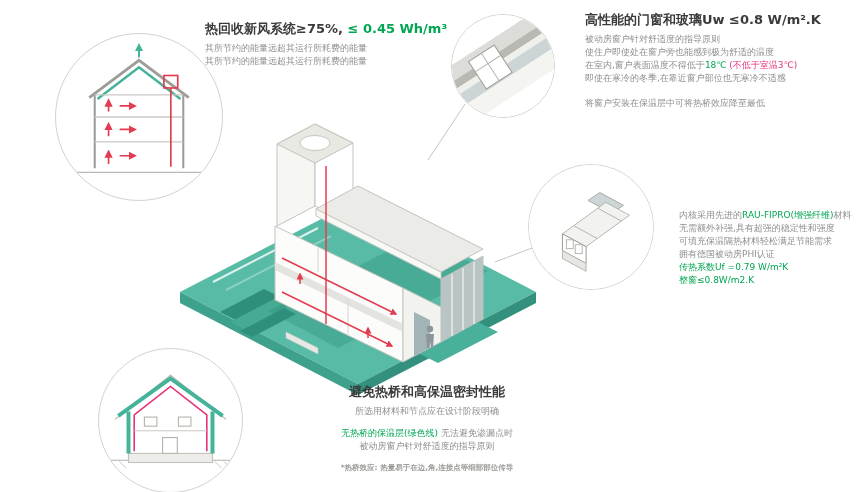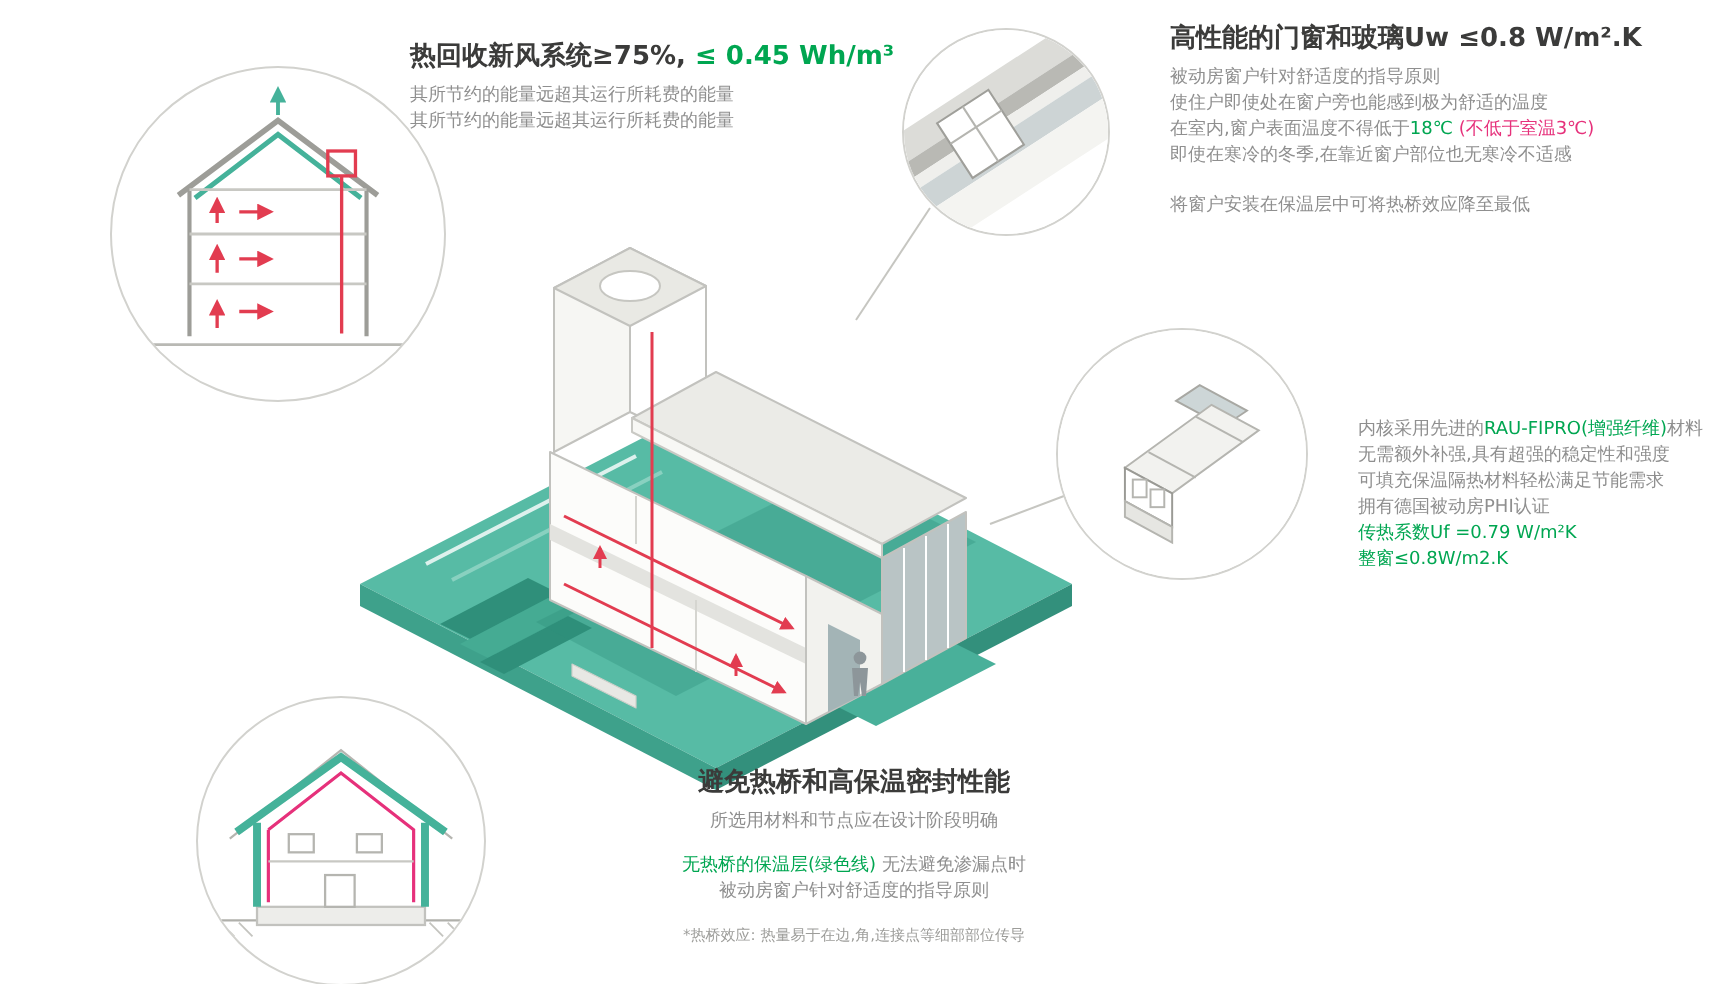--- a/index.html
+++ b/index.html
@@ -23,21 +23,21 @@
   .t2 { left:585px; top:11px;  width:276px; }
   .t3 { left:679px; top:209px; width:208px; }
   .t4 { left:257px; top:383px; width:340px;text-align:center; }
 
   .title { font-size:13px; font-weight:bold; color:#3b3b3a; line-height:17px; }
   .body  { margin-top:5px; font-size:9px; line-height:13px; color:#8f8f8f; }
   .body .para + .para { margin-top:12px; }
   .green { color:#00a651; }
   .pink  { color:#e6317b; }
   .bold  { font-weight:normal; }
-  .footnote { margin-top:8px; font-size:7.5px; color:#9d9d9a; }
+  .footnote { margin-top:8px; font-size:7.5px; color:#9d9d9a;font-weight:bold; }
 </style>
 </head>
 <body>
 
 <div class="stage">
 
   <svg class="leaders">
     <line x1="465" y1="104" x2="428" y2="160" stroke="#c6c6c1" stroke-width="1"></line>
     <line x1="532" y1="248" x2="495" y2="262" stroke="#c6c6c1" stroke-width="1"></line>
   </svg>

